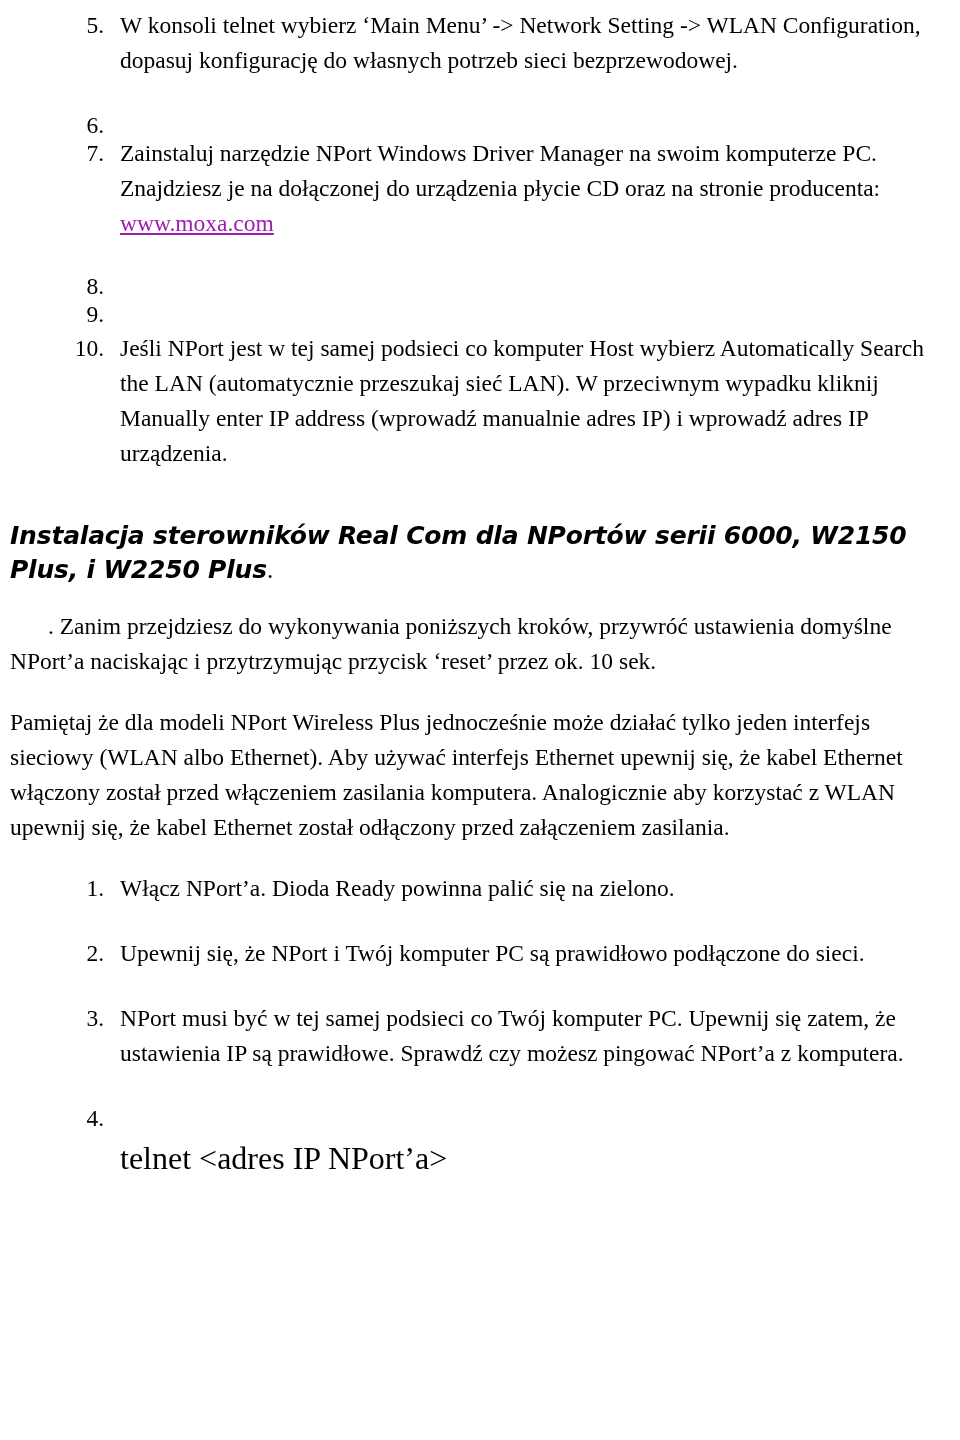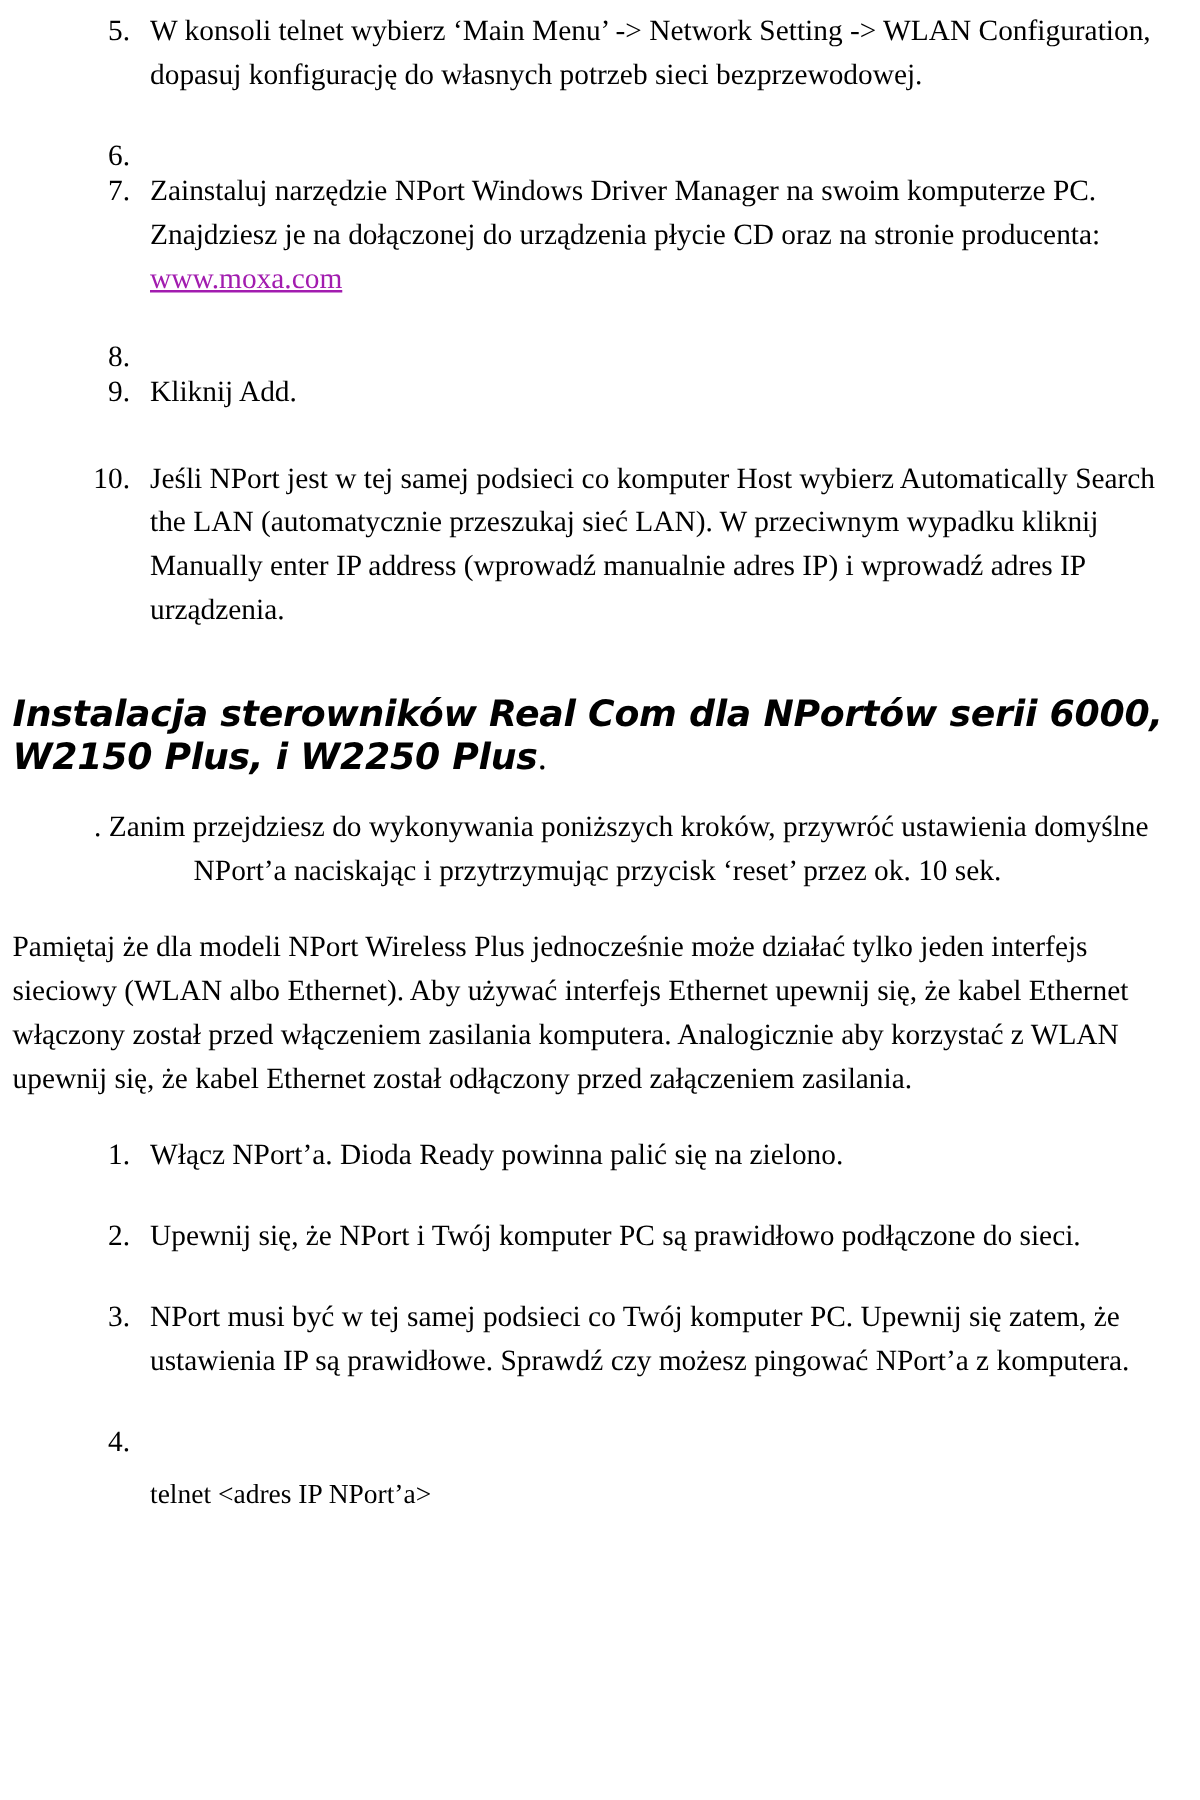--- a/index.html
+++ b/index.html
@@ -58,49 +58,48 @@
   
   .para {
     font-size: 23.5px;
     line-height: 35px;
     margin: 0;
     padding: 0 14px 0 10px;
     text-align: left;
   }
   .para-indent {
     text-indent: 38px;
-    text-align: center;
   }
 
   
   .heading {
     font-family: "DejaVu Sans", "Liberation Sans", sans-serif;
     font-weight: bold;
     font-style: italic;
-    font-size: 29px;
+    font-size: 25px;
     line-height: 34px;
     margin: 0;
     padding: 0 10px 0 10px;
     letter-spacing: -0.2px;
   }
   .heading .tail {
     font-family: "Liberation Serif", "DejaVu Serif", serif;
     font-weight: normal;
     font-style: normal;
   }
 
   
   .link {
     color: #a21caf;
     text-decoration: underline;
   }
 
   
   .cmd {
-    font-size: 22px;
+    font-size: 32px;
     line-height: 35px;
     margin: 0;
     padding-left: 120px;
   }
 
   
   .sp-8  { height: 8px; }
   .sp-12 { height: 12px; }
   .sp-14 { height: 14px; }
   .sp-18 { height: 18px; }
@@ -138,21 +137,20 @@
     <div class="sp-12"></div>
 
     <li class="num-item">
       <span class="marker">8.</span>
     </li>
 
     <div class="sp-12"></div>
 
     <li class="num-item">
       <span class="marker">9.</span>
-      <span class="body">Kliknij Add.</span>
     </li>
 
     <div class="sp-18"></div>
 
     <li class="num-item">
       <span class="marker">10.</span>
       <span class="body">Jeśli NPort jest w tej samej podsieci co komputer Host wybierz Automatically Search the LAN (automatycznie przeszukaj sieć LAN). W przeciwnym wypadku kliknij Manually enter IP address (wprowadź manualnie adres IP) i wprowadź adres IP urządzenia.</span>
     </li>
 
     <div class="sp-14"></div>

